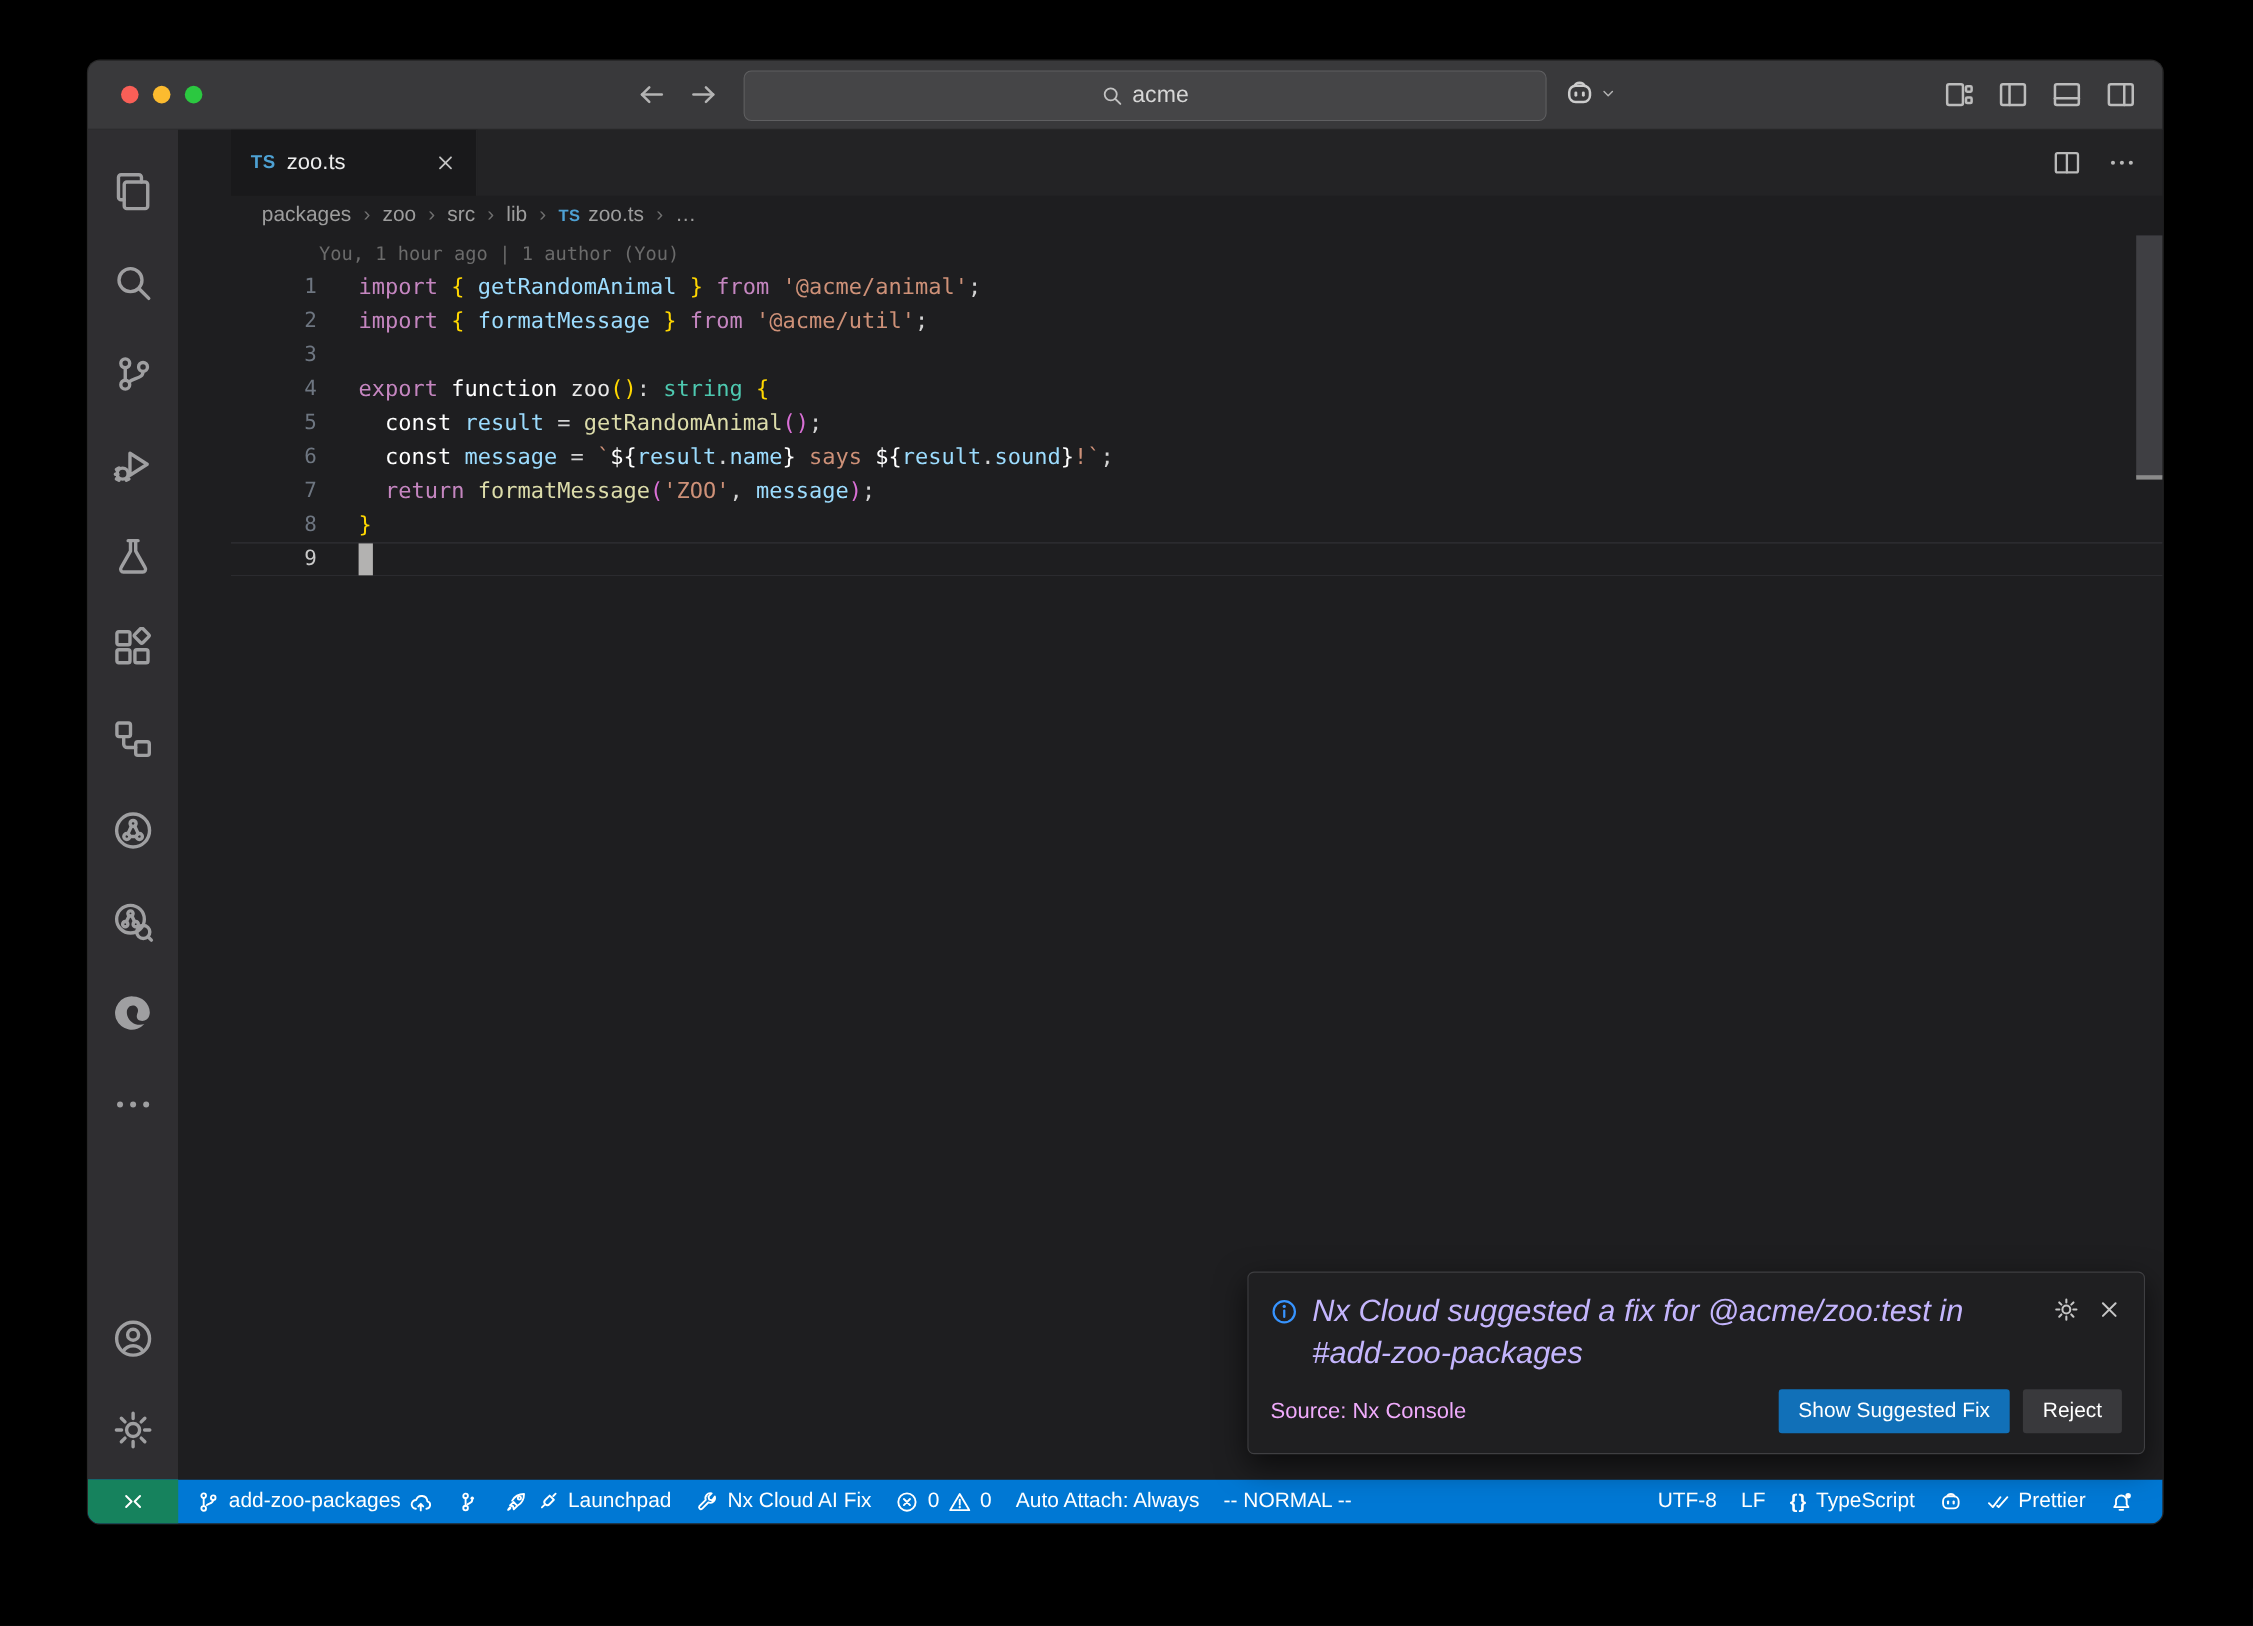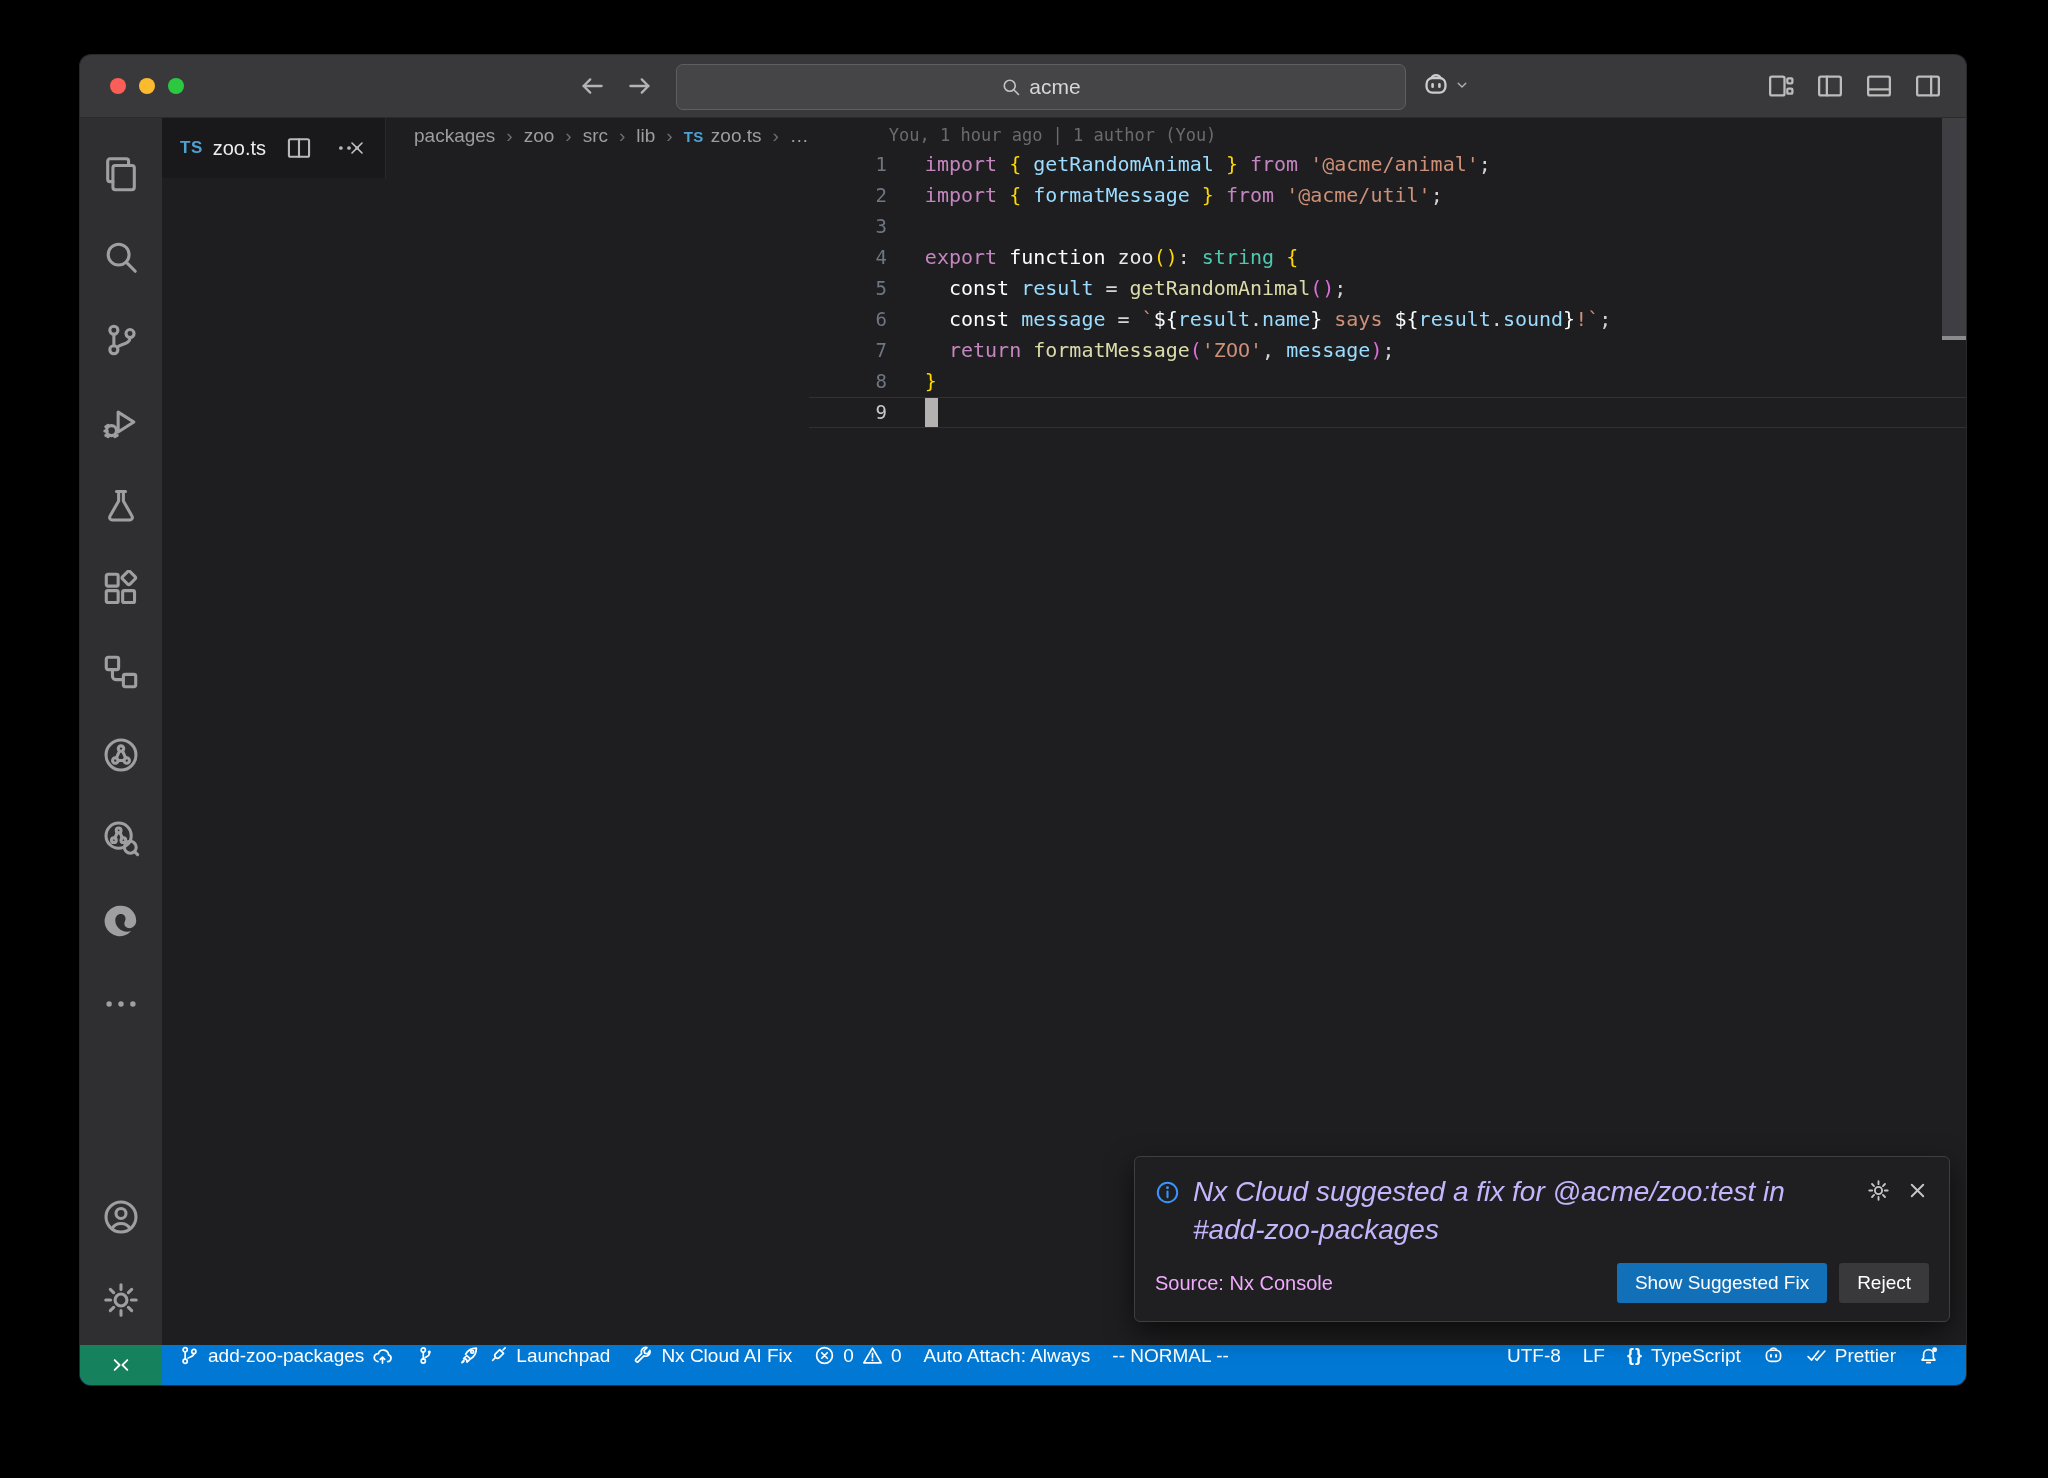--- a/index.html
+++ b/index.html
@@ -25,21 +25,21 @@
   .layout-icons .ic{width:28px;height:28px;}
   
   .main{flex:1;display:flex;min-height:0;}
   .activitybar{width:82px;flex:none;background:#2f2e31;display:flex;flex-direction:column;align-items:center;
                padding-top:14px;color:#9f9fa1;}
   .ab-top{display:flex;flex-direction:column;gap:0;align-items:center;}
   .ab-item{width:82px;height:83px;display:flex;align-items:center;justify-content:center;}
   .ab-item .ic{width:38px;height:38px;}
   .ab-spacer{flex:1;}
   .ab-bottom{display:flex;flex-direction:column;align-items:center;margin-bottom:4px;}
-  .editor-region{flex:1;display:flex;flex-direction:row;min-width:0;background:#1e1e20;position:relative;}
+  .editor-region{flex:1;display:flex;flex-direction:column;min-width:0;background:#1e1e20;position:relative;padding-left:48px;}
   
   .tabstrip{height:60px;flex:none;background:#232325;display:flex;align-items:stretch;position:relative;}
   .tab{width:187px;flex:none;background:#19191b;display:flex;align-items:center;padding:0 18px;gap:10px;
        border-right:1px solid #2a2a2c;}
   .ts-badge{color:#4ea1d3;font-weight:700;font-size:17px;letter-spacing:.5px;}
   .tab-title{color:#ededed;font-size:20px;}
   .tab-close{margin-left:auto;color:#c3c3c3;width:20px;height:20px;}
   .editor-actions{position:absolute;right:24px;top:0;height:60px;display:flex;align-items:center;gap:24px;color:#b9b9b9;}
   .editor-actions .ic{width:26px;height:26px;}
   
@@ -76,21 +76,21 @@
   .toast-btns{margin-left:auto;display:flex;gap:12px;}
   .btn{font-size:19px;border:none;border-radius:3px;padding:9px 18px;color:#fff;font-family:inherit;cursor:pointer;}
   .btn.primary{background:#1170b8;}
   .btn.secondary{background:#39393c;}
   
   .statusbar{height:40px;flex:none;display:flex;align-items:stretch;background:#0078d4;color:#fff;font-size:19px;}
   .sb-remote{width:82px;flex:none;background:#16825d;display:flex;align-items:center;justify-content:center;color:#fff;}
   .sb-remote .ic{width:22px;height:22px;}
   .sb-left{display:flex;align-items:stretch;padding-left:6px;}
   .sb-right{margin-left:auto;display:flex;align-items:stretch;padding-right:16px;}
-  .sb-item{display:flex;align-items:flex-start;gap:8px;padding:0 11px;white-space:nowrap;}
+  .sb-item{display:flex;align-items:center;gap:8px;padding:0 11px;white-space:nowrap;}
   .sb-item .ic{width:21px;height:21px;flex:none;}
   .sb-text-icon{font-weight:600;font-size:18px;letter-spacing:1px;}
 </style>
 </head>
 <body>
 
 <div class="stage">
   <div class="window">
 
     <div class="titlebar">

